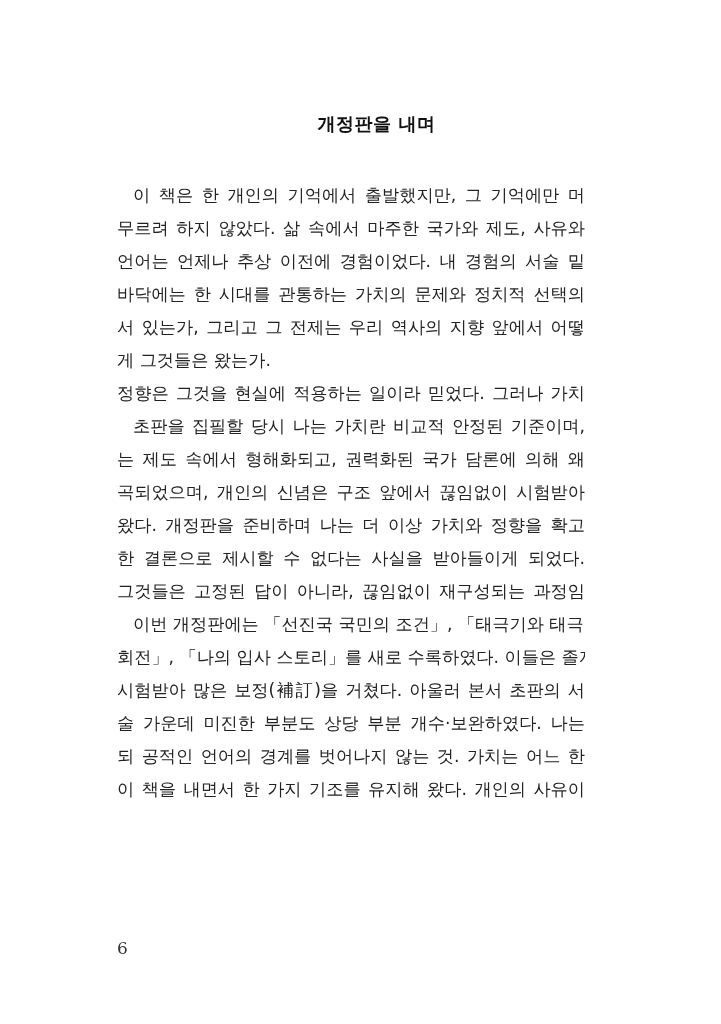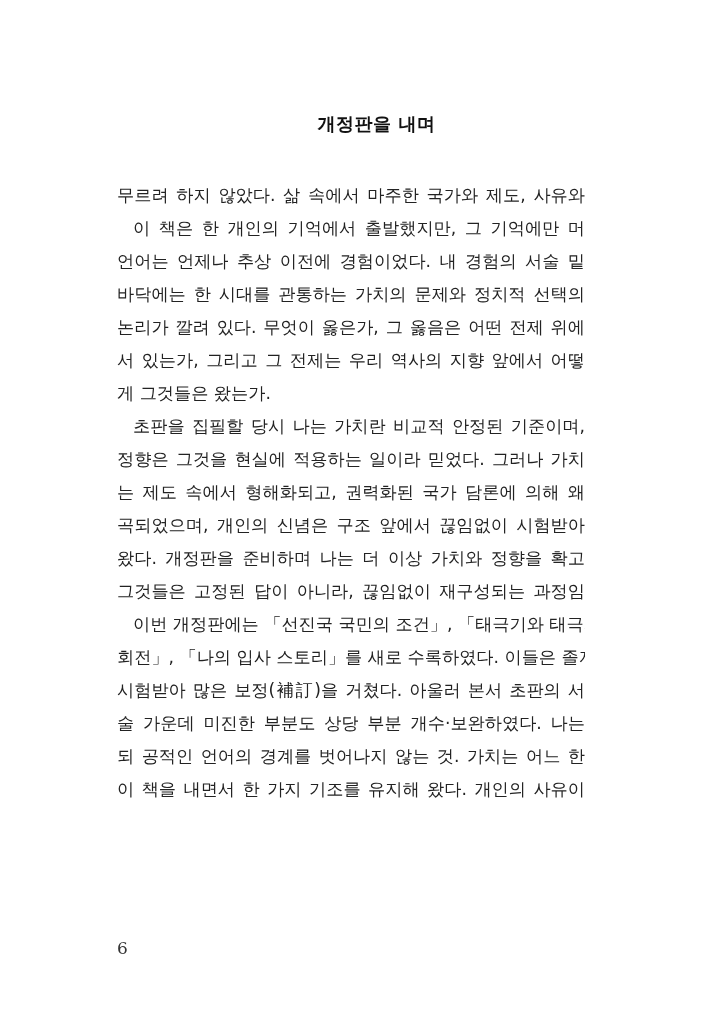--- a/index.html
+++ b/index.html
@@ -61,33 +61,33 @@
     }
   </style>
 </head>
 <body>
 
 <div>
   <div class="title">개정판을 내며</div>
 
   <div class="body-text">
 
+    <div class="line indent">이 책은 한 개인의 기억에서 출발했지만, 그 기억에만 머</div>
     <div class="line">무르려 하지 않았다. 삶 속에서 마주한 국가와 제도, 사유와</div>
-    <div class="line indent">이 책은 한 개인의 기억에서 출발했지만, 그 기억에만 머</div>
     <div class="line">언어는 언제나 추상 이전에 경험이었다. 내 경험의 서술 밑</div>
     <div class="line">바닥에는 한 시대를 관통하는 가치의 문제와 정치적 선택의</div>
-    <div class="line">논리가 깔려 있다. 무엇이 옳은가, 그 옳음은 어떤 전제 위에</div>
     <div class="line">서 있는가, 그리고 그 전제는 우리 역사의 지향 앞에서 어떻</div>
     <div class="line last">게 그것들은 왔는가.</div>
 
+    <div class="line">정향은 그것을 현실에 적용하는 일이라 믿었다. 그러나 가치</div>
     <div class="line indent">초판을 집필할 당시 나는 가치란 비교적 안정된 기준이며,</div>
-    <div class="line">정향은 그것을 현실에 적용하는 일이라 믿었다. 그러나 가치</div>
     <div class="line">는 제도 속에서 형해화되고, 권력화된 국가 담론에 의해 왜</div>
     <div class="line">곡되었으며, 개인의 신념은 구조 앞에서 끊임없이 시험받아</div>
     <div class="line">왔다. 개정판을 준비하며 나는 더 이상 가치와 정향을 확고</div>
+    <div class="line">한 결론으로 제시할 수 없다는 사실을 받아들이게 되었다.</div>
     <div class="line">그것들은 고정된 답이 아니라, 끊임없이 재구성되는 과정임</div>
 
     <div class="line indent">이번 개정판에는 「선진국 국민의 조건」, 「태극기와 태극의</div>
     <div class="line">회전」, 「나의 입사 스토리」를 새로 수록하였다. 이들은 졸저</div>
     <div class="line">시험받아 많은 보정(補訂)을 거쳤다. 아울러 본서 초판의 서</div>
     <div class="line">술 가운데 미진한 부분도 상당 부분 개수·보완하였다. 나는</div>
     <div class="line">되 공적인 언어의 경계를 벗어나지 않는 것. 가치는 어느 한</div>
     <div class="line">이 책을 내면서 한 가지 기조를 유지해 왔다. 개인의 사유이</div>
   </div>
 

